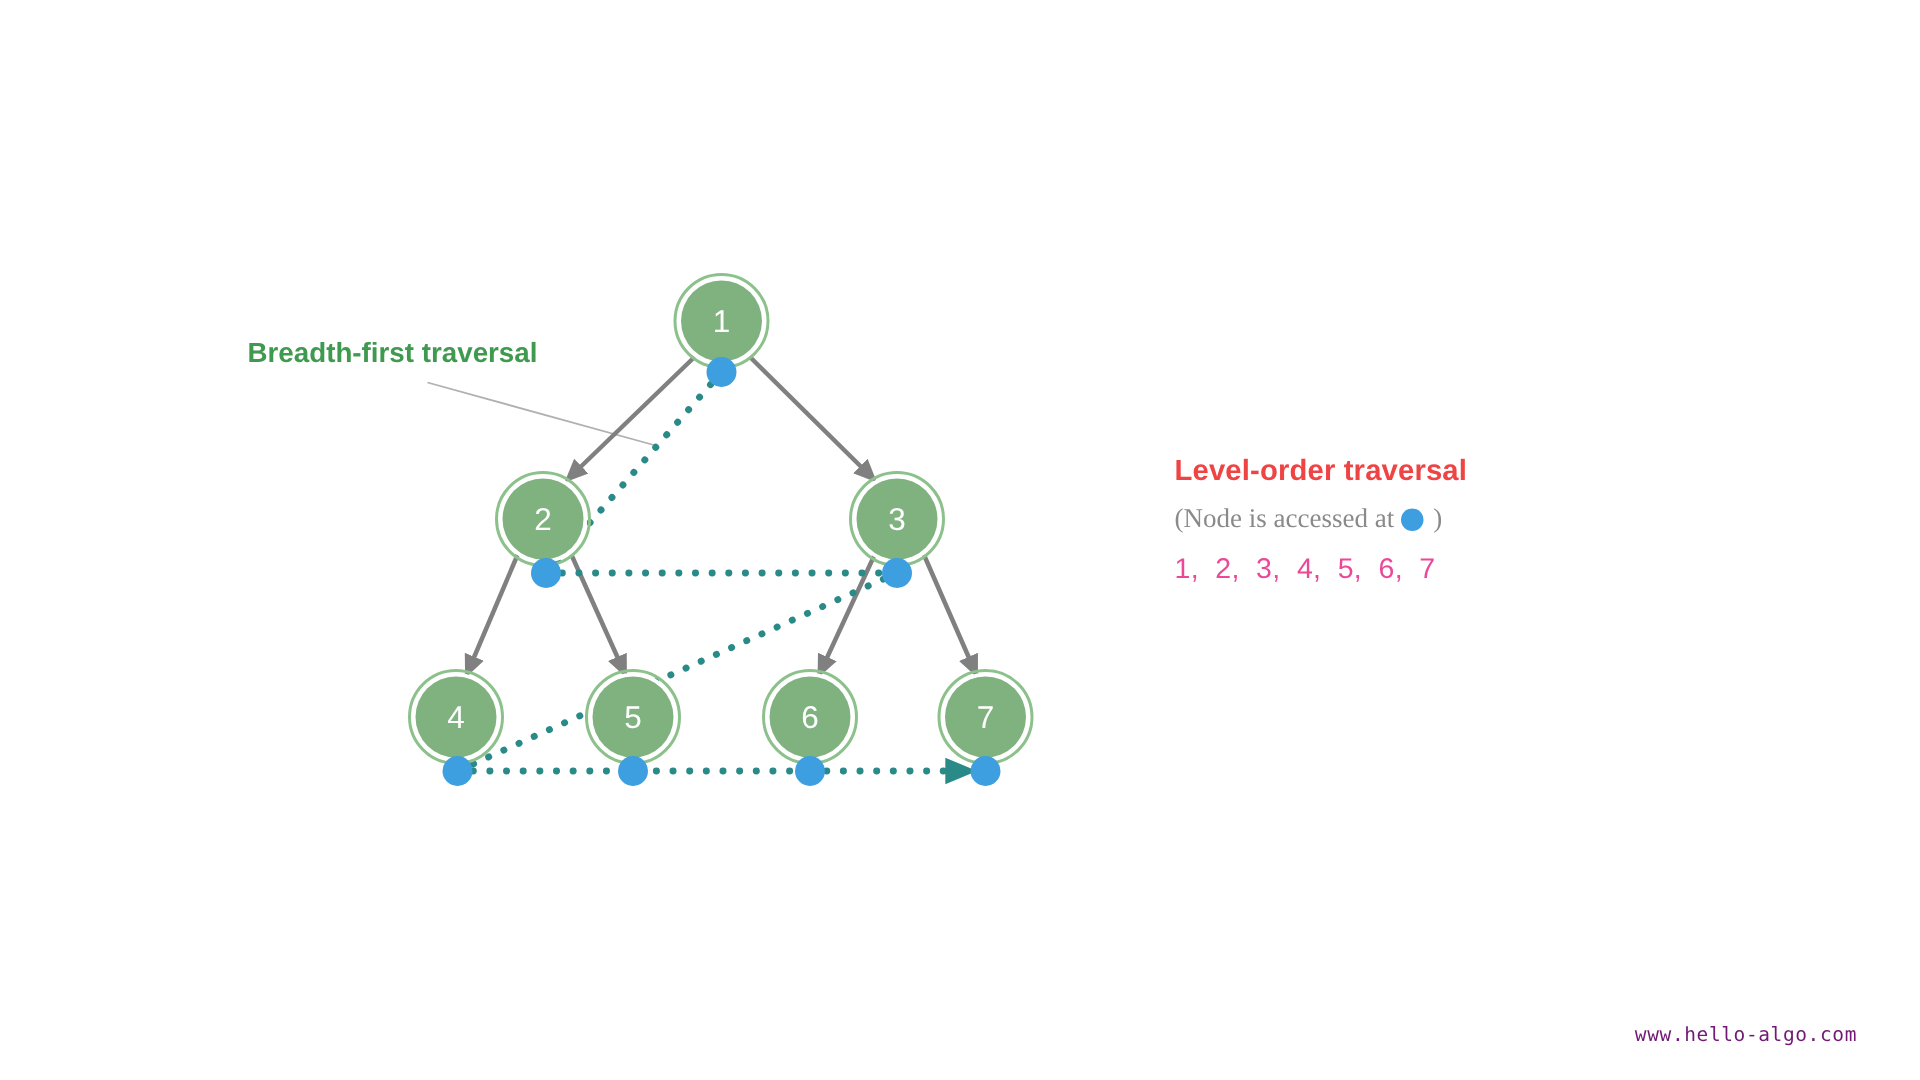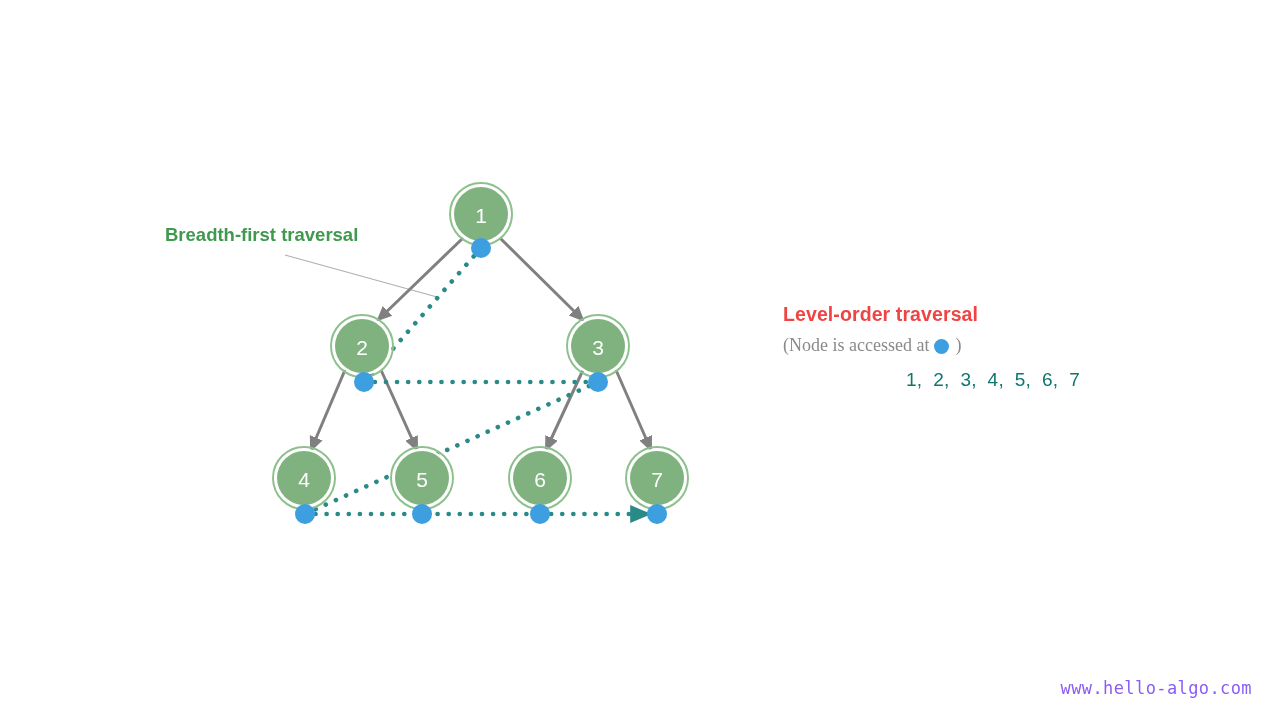--- a/index.html
+++ b/index.html
@@ -72,32 +72,31 @@
     height: 15px;
     border-radius: 50%;
     background: #3d9ee0;
     margin: 0 6px 0 5px;
     vertical-align: middle;
   }
   .panel-seq {
     margin-top: 12px;
     font-family: "Liberation Sans", sans-serif;
     font-size: 19px;
-    color: #0f766e;
+    color: #ec4899;
     letter-spacing: 0.2px;
     white-space: pre;
-    text-align: center;
   }
   .watermark {
     position: absolute;
-    right: 28px;
+    right: 42px;
     bottom: 22px;
     font-family: "DejaVu Sans Mono", monospace;
-    font-size: 17px;
-    color: #8b5cf6;
+    font-size: 13px;
+    color: #701a75;
     letter-spacing: 0.4px;
   }
 </style>
 </head>
 <body>
 
 <div id="diagram-root">
 
   <svg class="canvas" viewBox="0 0 1280 720">
     <defs>

